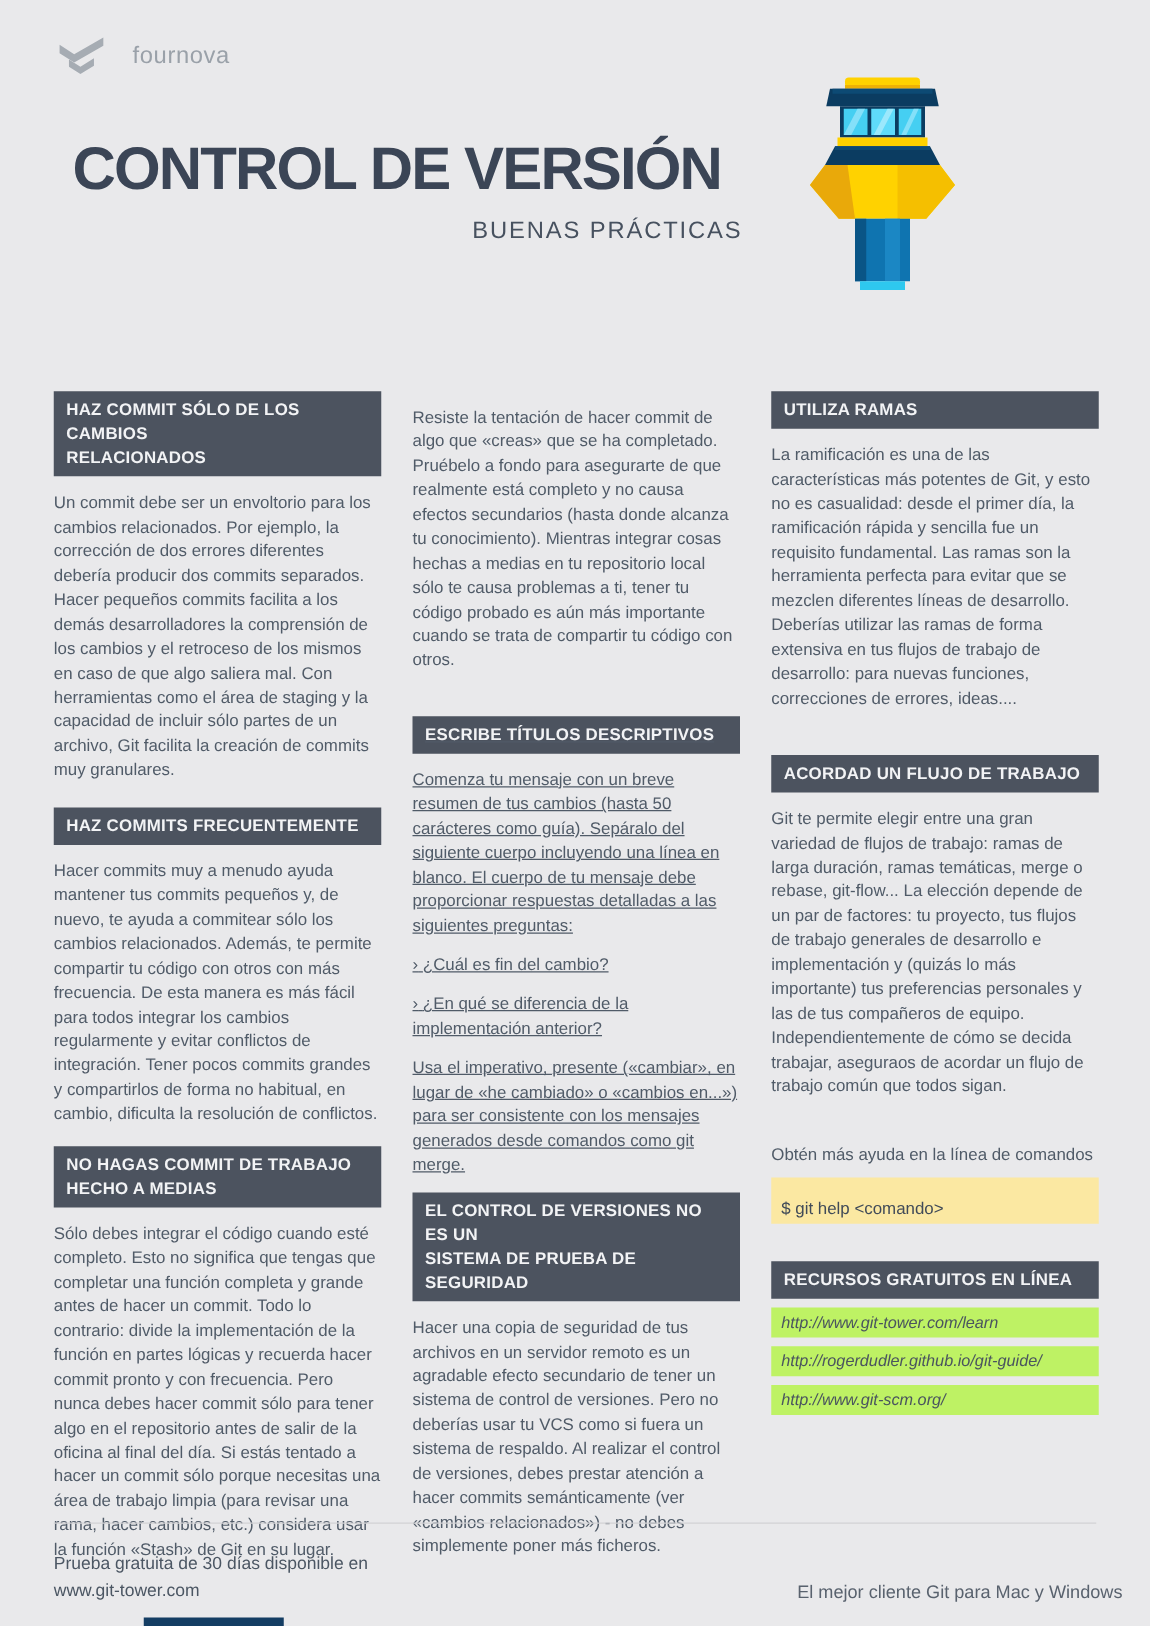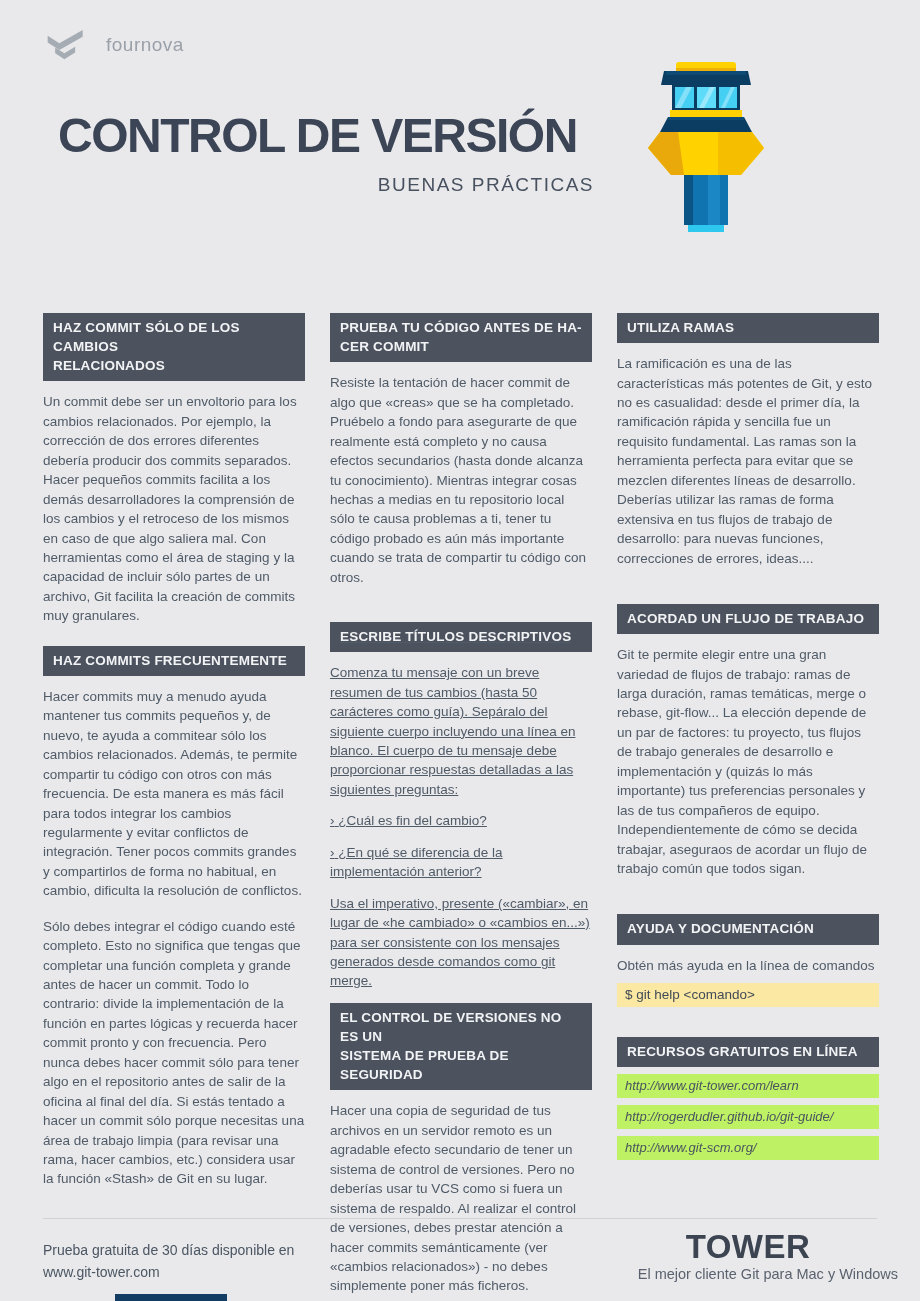--- a/index.html
+++ b/index.html
@@ -43,21 +43,21 @@
   .mt-a { margin-top:20px; }
   .mt-b { margin-top:16px; }
   .mt-c { margin-top:35px;text-decoration:underline; }
   .mt-d { margin-top:12px; }
   .mt-f { margin-top:36px; }
   .mt-g { margin-top:30px; }
   .bullet { margin-top:12px; font-size:13.5px; line-height:1.44; color:#505b68; }
   .outro { margin-top:12px; }
   .code-strip {
     margin-top:8px; background:#fbe8a2; color:#414b58;
-    font-size:13.5px; padding:4px 8px 5px 8px;
+    font-size:13.5px; padding:17px 8px 5px 8px;
   }
   .link-strip {
     margin-top:7px; background:#bef264; color:#4a545f;
     font-size:13px; font-style:italic; padding:4px 8px 5px 8px;
     text-decoration:none; display:block;
   }
 
   
   .footer-divider { position:absolute; left:43px; width:834px; top:1218px; border-top:1px solid #d2d2d5; }
   .trial-note {
@@ -134,28 +134,28 @@
       <div class="section">
         <div class="sec-header">HAZ COMMIT SÓLO DE LOS CAMBIOS
 RELACIONADOS</div>
         <p class="sec-body">Un commit debe ser un envoltorio para los cambios relacionados. Por ejemplo, la corrección de dos errores diferentes debería producir dos commits separados. Hacer pequeños commits facilita a los demás desarrolladores la comprensión de los cambios y el retroceso de los mismos en caso de que algo saliera mal. Con herramientas como el área de staging y la capacidad de incluir sólo partes de un archivo, Git facilita la creación de commits muy granulares.</p>
       </div>
       <div class="section mt-a">
         <div class="sec-header">HAZ COMMITS FRECUENTEMENTE</div>
         <p class="sec-body">Hacer commits muy a menudo ayuda mantener tus commits pequeños y, de nuevo, te ayuda a commitear sólo los cambios relacionados. Además, te permite compartir tu código con otros con más frecuencia. De esta manera es más fácil para todos integrar los cambios regularmente y evitar conflictos de integración. Tener pocos commits grandes y compartirlos de forma no habitual, en cambio, dificulta la resolución de conflictos.</p>
       </div>
       <div class="section mt-b">
+        <div class="sec-header">NO HAGAS COMMIT DE TRABAJO
+HECHO A MEDIAS</div>
         <p class="sec-body">Sólo debes integrar el código cuando esté completo. Esto no significa que tengas que completar una función completa y grande antes de hacer un commit. Todo lo contrario: divide la implementación de la función en partes lógicas y recuerda hacer commit pronto y con frecuencia. Pero nunca debes hacer commit sólo para tener algo en el repositorio antes de salir de la oficina al final del día. Si estás tentado a hacer un commit sólo porque necesitas una área de trabajo limpia (para revisar una rama, hacer cambios, etc.) considera usar la función «Stash» de Git en su lugar.</p>
       </div>
     </div>
 
     <div class="col">
       <div class="section">
-        <div class="sec-header">PRUEBA TU CÓDIGO ANTES DE HA-
-CER COMMIT</div>
         <p class="sec-body">Resiste la tentación de hacer commit de algo que «creas» que se ha completado. Pruébelo a fondo para asegurarte de que realmente está completo y no causa efectos secundarios (hasta donde alcanza tu conocimiento). Mientras integrar cosas hechas a medias en tu repositorio local sólo te causa problemas a ti, tener tu código probado es aún más importante cuando se trata de compartir tu código con otros.</p>
       </div>
       <div class="section mt-c">
         <div class="sec-header">ESCRIBE TÍTULOS DESCRIPTIVOS</div>
         <p class="sec-body">Comenza tu mensaje con un breve resumen de tus cambios (hasta 50 carácteres como guía). Sepáralo del siguiente cuerpo incluyendo una línea en blanco. El cuerpo de tu mensaje debe proporcionar respuestas detalladas a las siguientes preguntas:</p>
         <p class="bullet"><span>›</span> <span>¿Cuál es fin del cambio?</span></p>
         <p class="bullet"><span>›</span> <span>¿En qué se diferencia de la implementación anterior?</span></p>
         <p class="sec-body outro">Usa el imperativo, presente («cambiar», en lugar de «he cambiado» o «cambios en...») para ser consistente con los mensajes generados desde comandos como git merge.</p>
       </div>
       <div class="section mt-d">
@@ -168,34 +168,32 @@
     <div class="col">
       <div class="section">
         <div class="sec-header">UTILIZA RAMAS</div>
         <p class="sec-body">La ramificación es una de las características más potentes de Git, y esto no es casualidad: desde el primer día, la ramificación rápida y sencilla fue un requisito fundamental. Las ramas son la herramienta perfecta para evitar que se mezclen diferentes líneas de desarrollo. Deberías utilizar las ramas de forma extensiva en tus flujos de trabajo de desarrollo: para nuevas funciones, correcciones de errores, ideas....</p>
       </div>
       <div class="section mt-f">
         <div class="sec-header">ACORDAD UN FLUJO DE TRABAJO</div>
         <p class="sec-body">Git te permite elegir entre una gran variedad de flujos de trabajo: ramas de larga duración, ramas temáticas, merge o rebase, git-flow... La elección depende de un par de factores: tu proyecto, tus flujos de trabajo generales de desarrollo e implementación y (quizás lo más importante) tus preferencias personales y las de tus compañeros de equipo. Independientemente de cómo se decida trabajar, aseguraos de acordar un flujo de trabajo común que todos sigan.</p>
       </div>
       <div class="section mt-f">
-        <div class="sec-header">AYUDA Y DOCUMENTACIÓN</div>
         <p class="sec-body">Obtén más ayuda en la línea de comandos</p>
         <div class="code-strip">$ git help &lt;comando&gt;</div>
       </div>
       <div class="section mt-g">
         <div class="sec-header">RECURSOS GRATUITOS EN LÍNEA</div>
         <a class="link-strip">http://www.git-tower.com/learn</a>
         <a class="link-strip">http://rogerdudler.github.io/git-guide/</a>
         <a class="link-strip">http://www.git-scm.org/</a>
       </div>
     </div>
 
   </div>
 
   <div class="footer-divider"></div>
   <p class="trial-note">Prueba gratuita de 30 días disponible en
 www.git-tower.com</p>
-  <div class="product-name">TOWER</div>
   <div class="product-tagline">El mejor cliente Git para Mac y Windows</div>
   <div class="bottom-accent-bar"></div>
 
 </div>
 
 </body></html>

